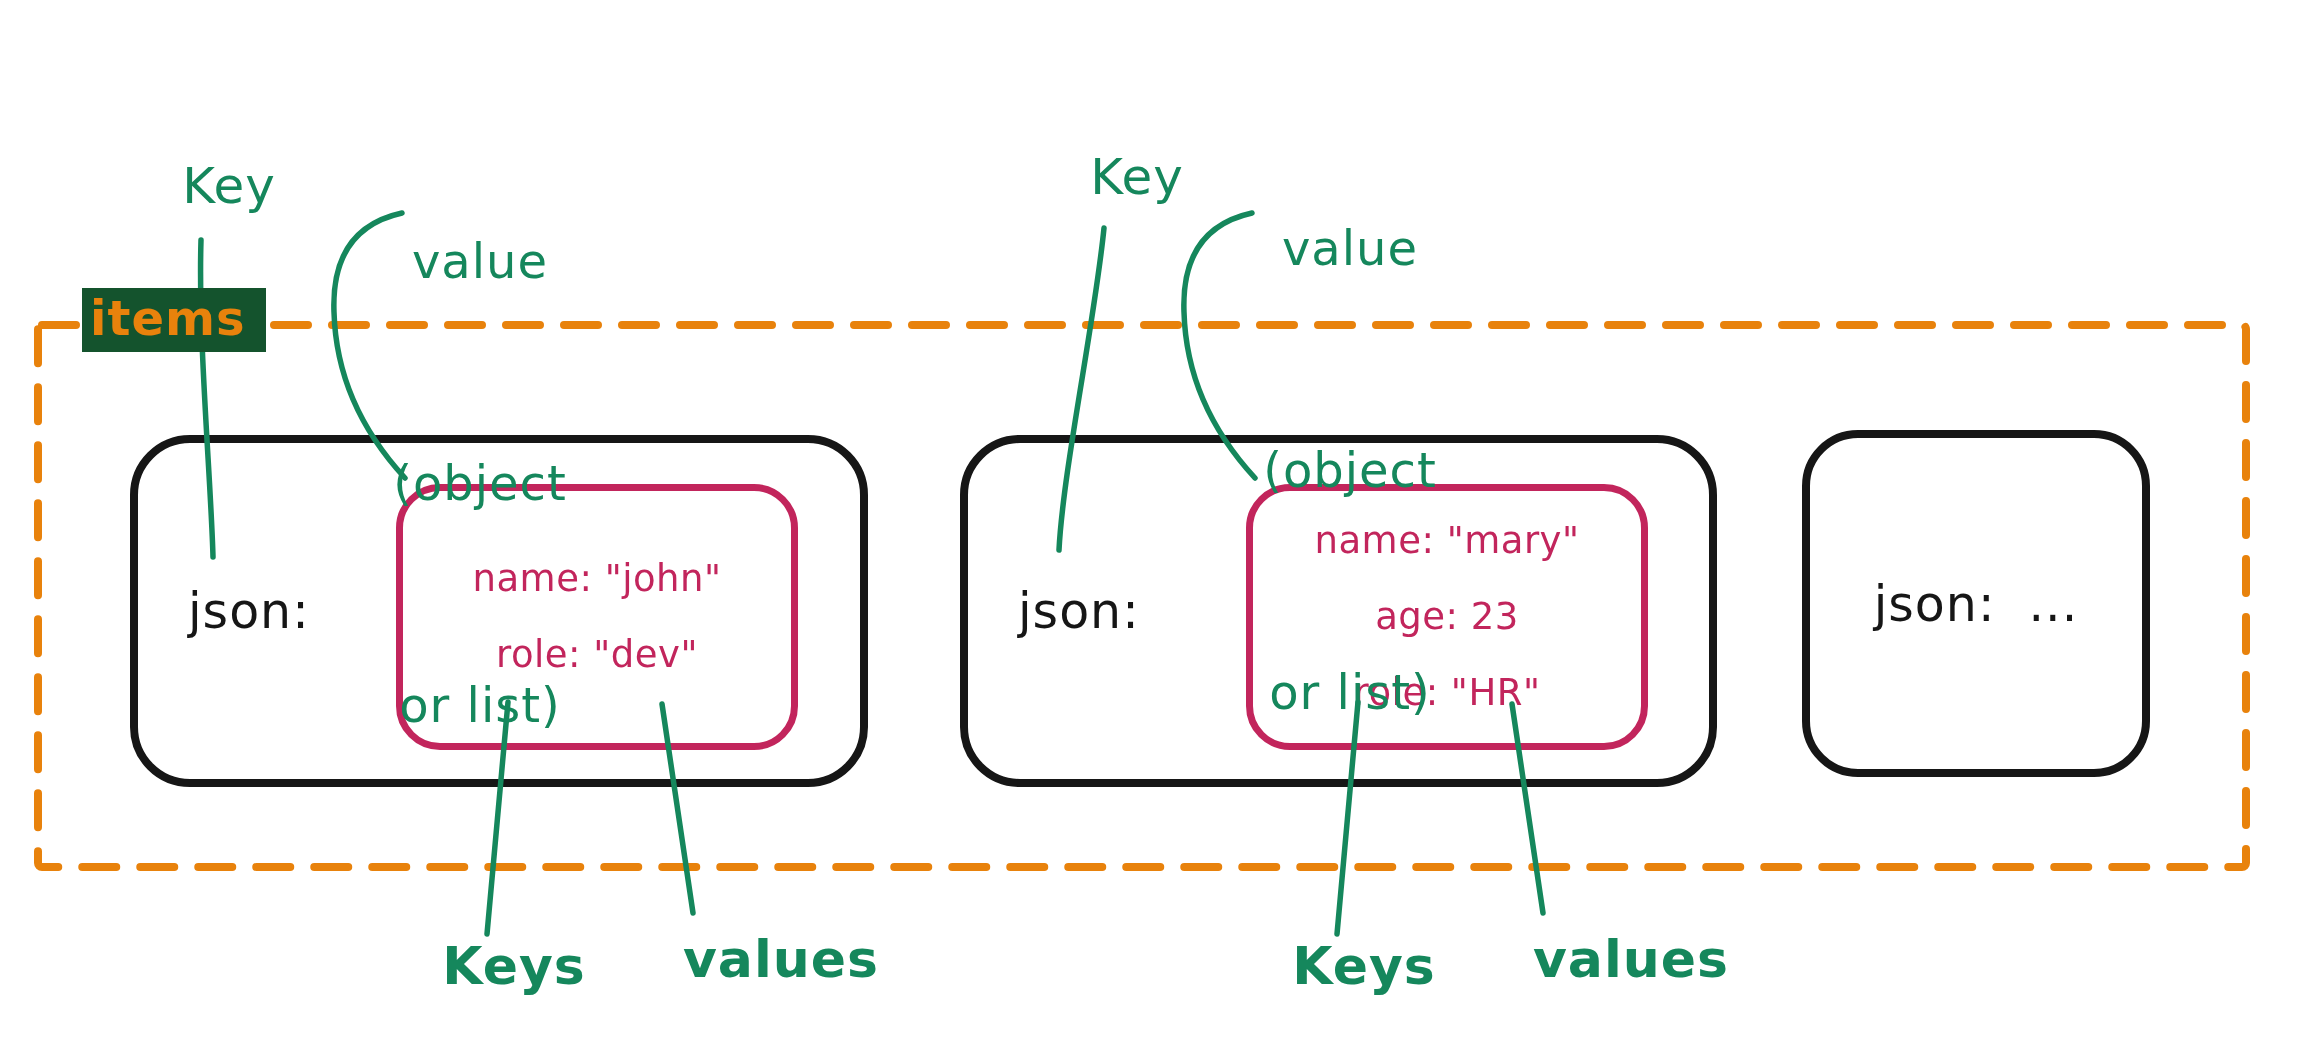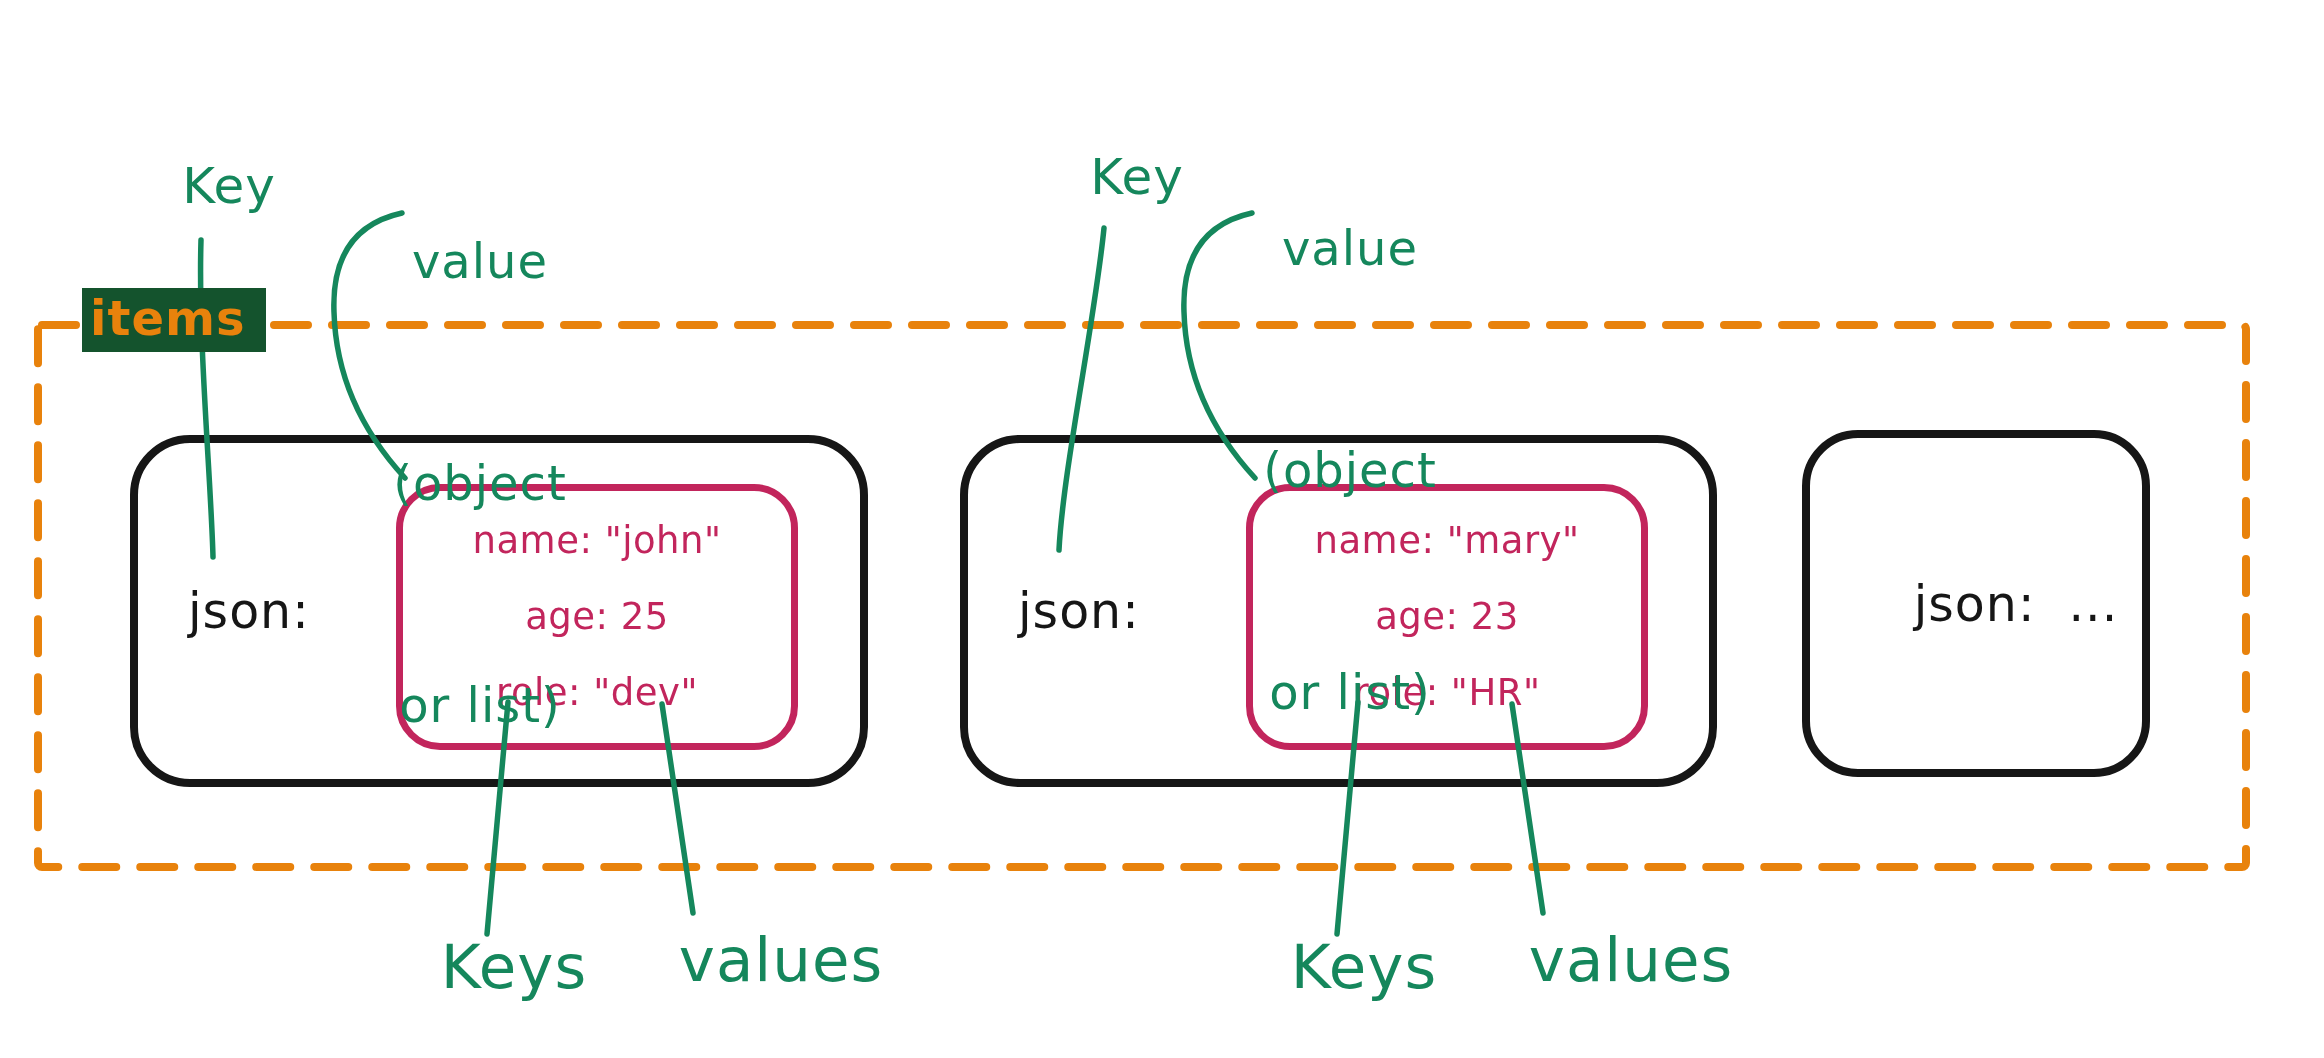--- a/index.html
+++ b/index.html
@@ -27,21 +27,20 @@
     transform:translateY(-50%);
     font-size:49px;
     letter-spacing:1px;
     color:#161616;
     white-space:pre;
     text-align:center;
   }
   .json-key-3{
     left:50%;top:50%;
     transform:translate(-50%,-50%);
-    margin-left:40px;
   }
   .obj-box{
     position:absolute;
     border:7px solid var(--crimson,#c2255c);
     border-radius:44px;
     box-sizing:border-box;
     width:402px;height:266px;
     top:41px;
     display:flex;flex-direction:column;justify-content:center;
     text-align:center;
@@ -74,39 +73,38 @@
     left:82px;top:320px;
     transform:translateY(-50%);
     font-size:48px;
     font-weight:600;
     background:#14532d;
     padding:2px 20px 6px 8px;
     line-height:56px;
   }
   .center-label{transform:translate(-50%,-50%);margin-left:24px;}
   .key-label{font-size:50px;font-weight:500;}
-  .bottom-label{font-size:61px;font-weight:400;}
+  .bottom-label{font-size:52px;font-weight:700;}
   .value-block{
     transform:translateX(-50%);
     text-align:center;
     font-size:48px;
     font-weight:400;
     line-height:74px;
   }
 </style>
 </head>
 <body>
 
 <div class="canvas">
 
   <div class="card card1">
     <span class="json-key">json:</span>
     <div class="obj-box">
       <div class="obj-line">name: "john"</div>
-      <div class="obj-line">age: 25</div>
       <div class="obj-line">role: "dev"</div>
     </div>
   </div>
 
   <div class="card card2">
     <span class="json-key">json:</span>
     <div class="obj-box">
       <div class="obj-line">name: "mary"</div>
       <div class="obj-line">age: 23</div>
       <div class="obj-line">role: "HR"</div>

